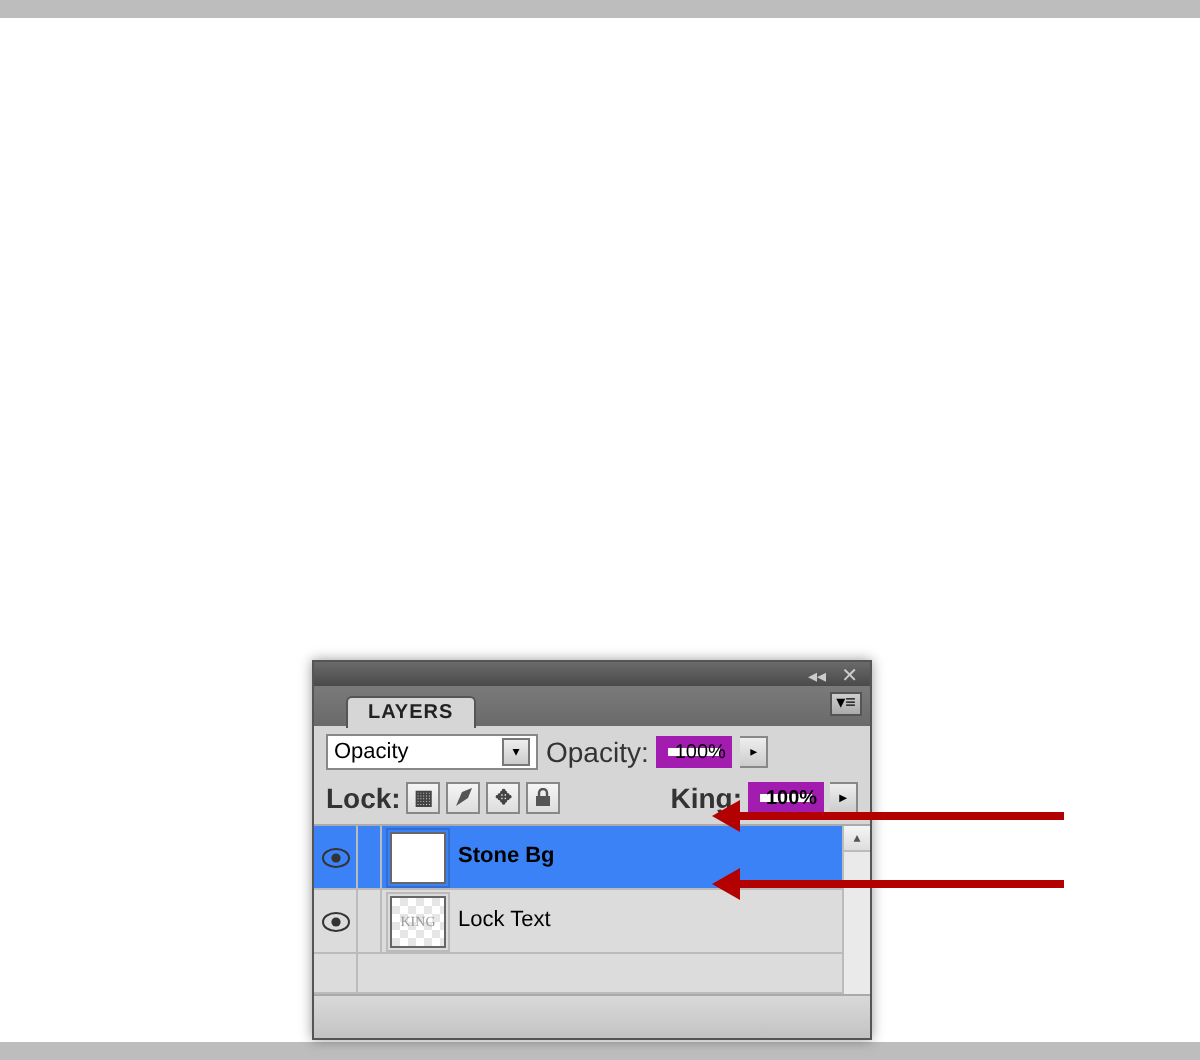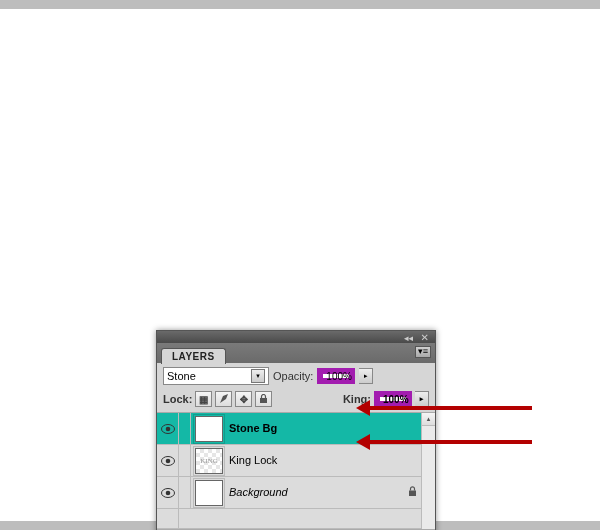--- a/index.html
+++ b/index.html
@@ -34,21 +34,21 @@
     position: relative;
     color: #ccc;
   }
   .panel-header .collapse { position: absolute; right: 22px; top: 2px; font-size: 9px; cursor: pointer; }
   .panel-header .close    { position: absolute; right: 6px;  top: 1px; font-size: 10px; cursor: pointer; }
   .tab-row {
     height: 20px;
     background: linear-gradient(#7a7a7a, #6a6a6a);
     display: flex;
     align-items: flex-end;
-    padding-left: 4px;
+    padding-left: 16px;
     position: relative;
   }
   .tab {
     background: #d6d6d6;
     border: 1px solid #555;
     border-bottom: none;
     border-radius: 3px 3px 0 0;
     padding: 2px 10px;
     font-size: 10px;
     font-weight: bold;
@@ -87,21 +87,21 @@
     font-size: 11px;
   }
   .blend-select .caret {
     width: 14px;
     height: 14px;
     border: 1px solid #777;
     background: linear-gradient(#eee,#ccc);
     display: flex; align-items: center; justify-content: center;
     font-size: 7px;
   }
-  .label-sm { font-size: 11px; color: #333; }
+  .label-sm { font-size: 14px; color: #333; }
   .pct-input {
     width: 38px; height: 16px;
     border: 6px solid #a21caf;
     background: #fff;
     font-size: 10px;
     padding-left: 3px;
     display: flex; align-items: center;
   }
   .pct-arrow {
     width: 14px; height: 16px;
@@ -143,21 +143,21 @@
     background: linear-gradient(#f5f5f5,#ddd);
     display: flex; align-items: center; justify-content: center;
     font-size: 7px; color: #555;
   }
   .layer-row {
     display: flex; align-items: center;
     border-bottom: 1px solid #bbb;
     height: 32px;
     margin-right: 14px;
   }
-  .layer-row.selected { background: #14b8a6; }
+  .layer-row.selected { background: #3b82f6; }
   .layer-row.empty { height: 20px; }
   .eye-col {
     width: 22px; height: 100%;
     border-right: 1px solid #bbb;
     display: flex; align-items: center; justify-content: center;
     font-size: 12px; color: #333;
   }
   .link-col {
     width: 12px; height: 100%;
     border-right: 1px solid #bbb;
@@ -224,21 +224,21 @@
     <span class="close">✕</span>
   </div>
 
   <div class="tab-row">
     <div class="tab">LAYERS</div>
     <div class="panel-menu">▾≡</div>
   </div>
 
   <div class="options-row">
     <div class="blend-select">
-      <span>Stone</span>
+      <span>Opacity</span>
       <span class="caret">▾</span>
     </div>
     <span class="label-sm">Opacity:</span>
     <div class="pct-input">100%</div>
     <div class="pct-arrow">▸</div>
   </div>
 
   <div class="lock-row">
     <span class="label-sm">Lock:</span>
     <div class="lock-btn">▦</div>
@@ -280,42 +280,24 @@
 
     <div class="layer-row">
       <div class="eye-col">
         <svg width="14" height="10" viewBox="0 0 14 10">
             <ellipse cx="7" cy="5" rx="6.5" ry="4.5" fill="none" stroke="#333" stroke-width="1"></ellipse>
             <circle cx="7" cy="5" r="2.3" fill="#333"></circle>
           </svg>
       </div>
       <div class="link-col"></div>
       <div class="thumb tp" data-text="KING"></div>
-      <span class="layer-name">King Lock</span>
+      <span class="layer-name">Lock Text</span>
       <div class="row-spacer"></div>
     </div>
 
-    <div class="layer-row">
-      <div class="eye-col">
-        <svg width="14" height="10" viewBox="0 0 14 10">
-            <ellipse cx="7" cy="5" rx="6.5" ry="4.5" fill="none" stroke="#333" stroke-width="1"></ellipse>
-            <circle cx="7" cy="5" r="2.3" fill="#333"></circle>
-          </svg>
-      </div>
-      <div class="link-col"></div>
-      <div class="thumb"></div>
-      <span class="layer-name italic">Background</span>
-      <div class="row-spacer"></div>
-      <span class="lock-icon">
-        <svg width="9" height="11" viewBox="0 0 9 11">
-            <rect x="1" y="4.5" width="7" height="5.5" fill="#555"></rect>
-            <path d="M2.5 4.5 V2.8 a2 2 0 0 1 4 0 V4.5" fill="none" stroke="#555" stroke-width="1.2"></path>
-          </svg>
-      </span>
-    </div>
 
     <div class="layer-row empty">
       <div class="eye-col" style="border-right:1px solid #bbb"></div>
     </div>
   </div>
 
   <div class="panel-footer">
     
     
     

